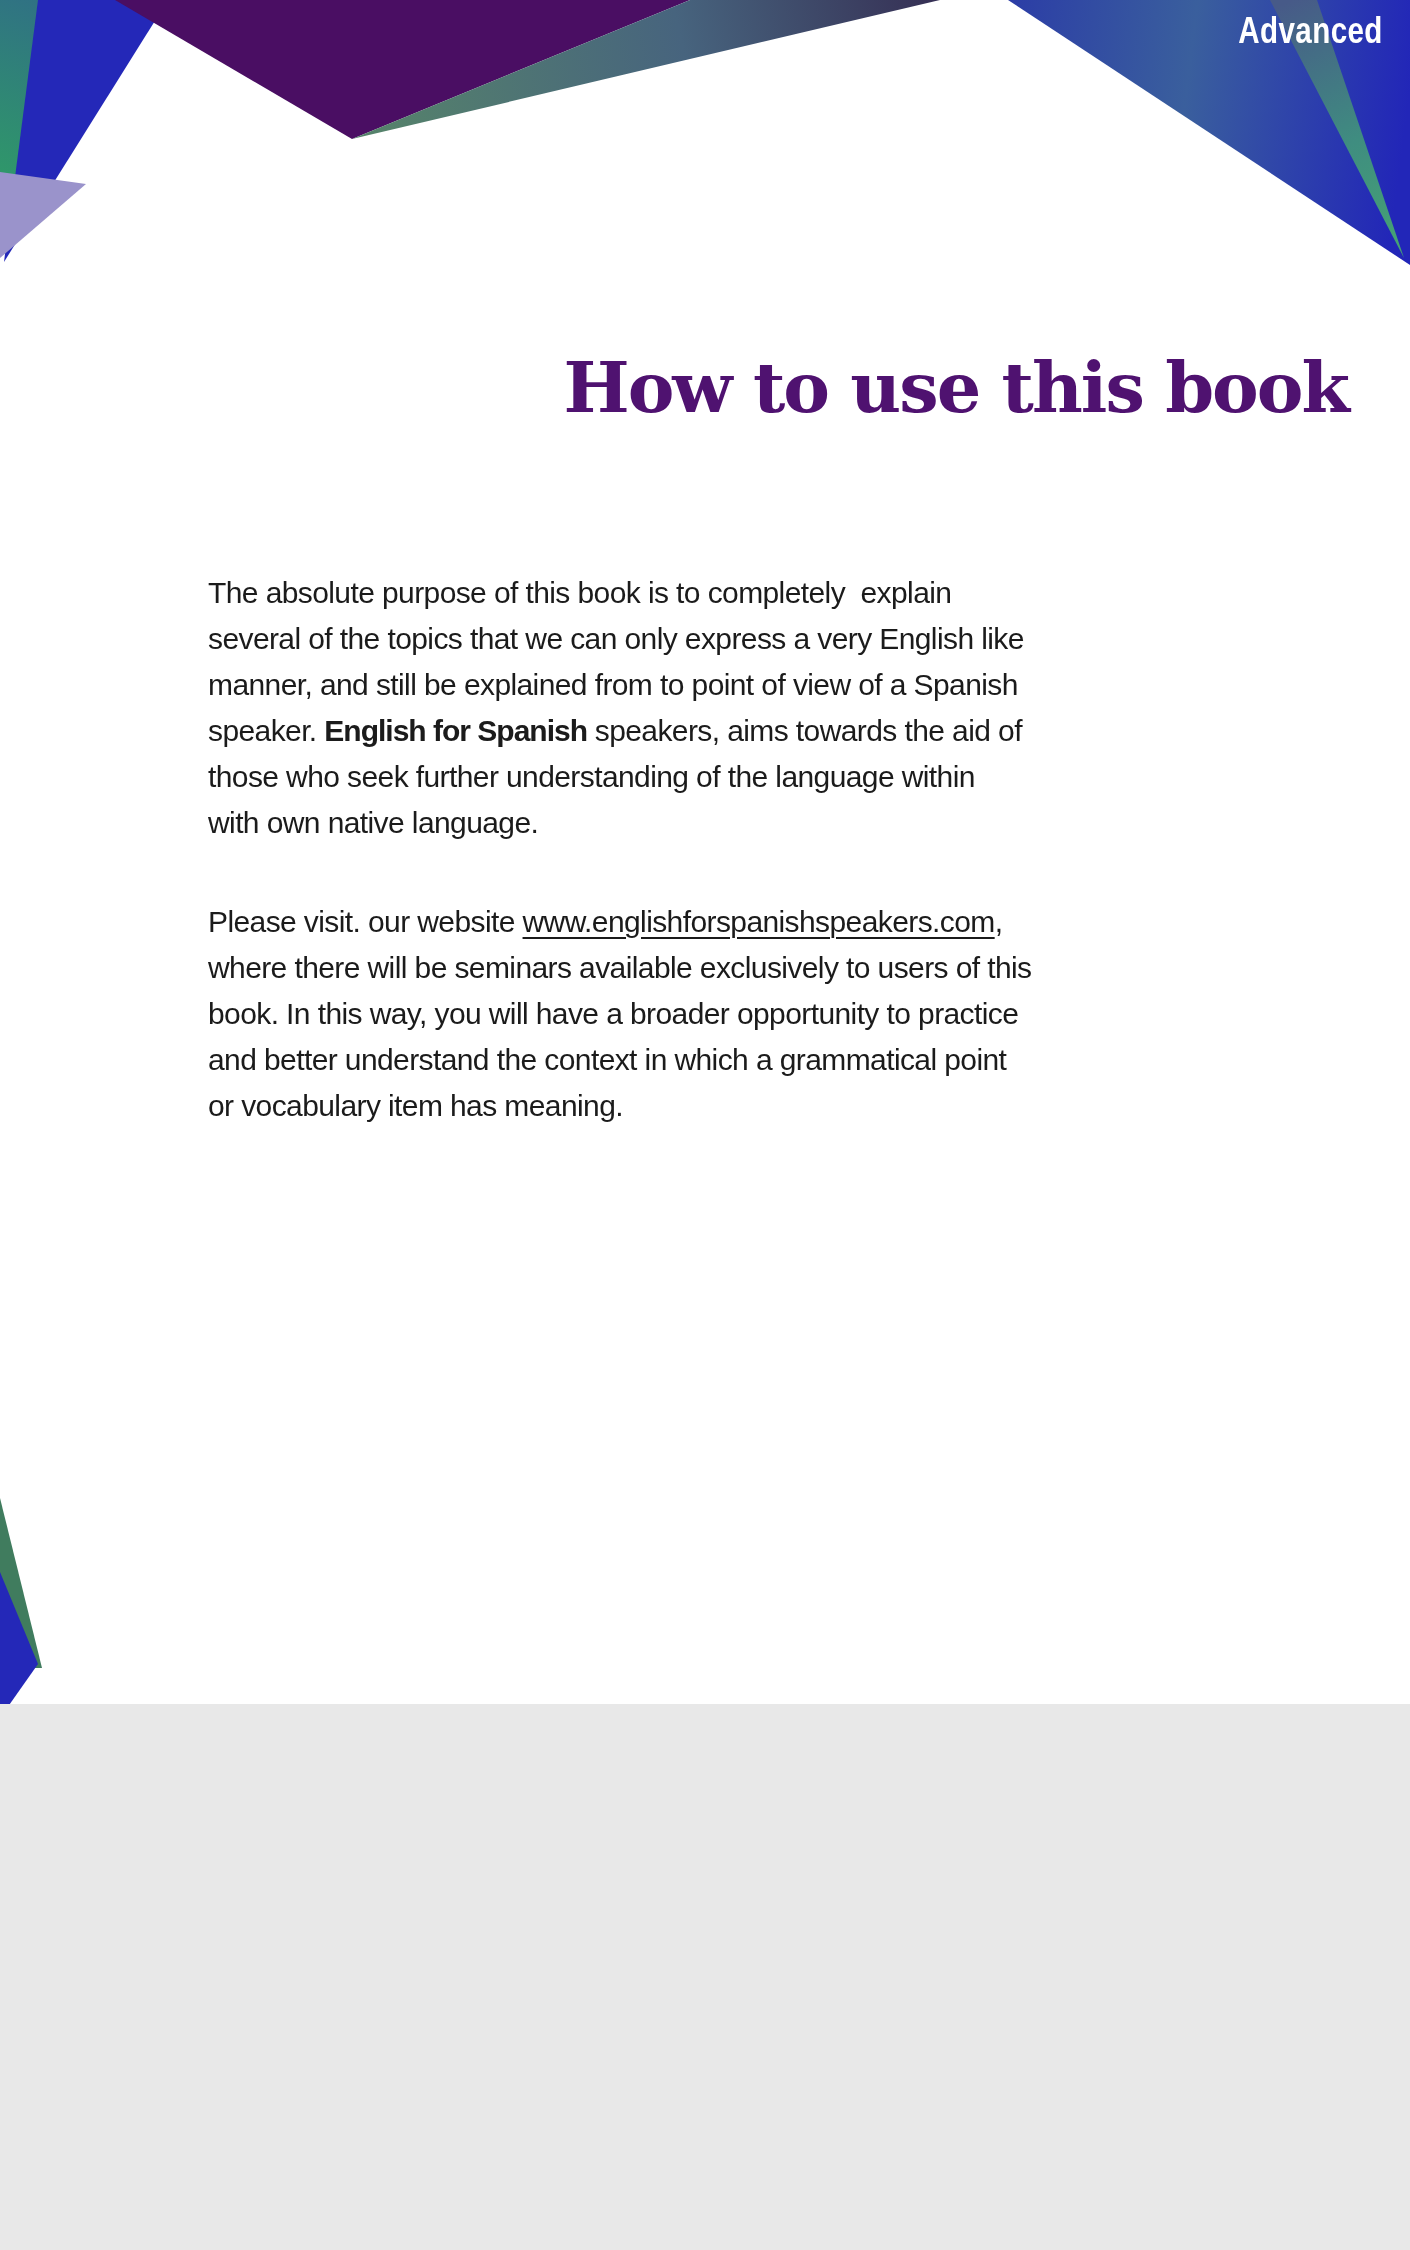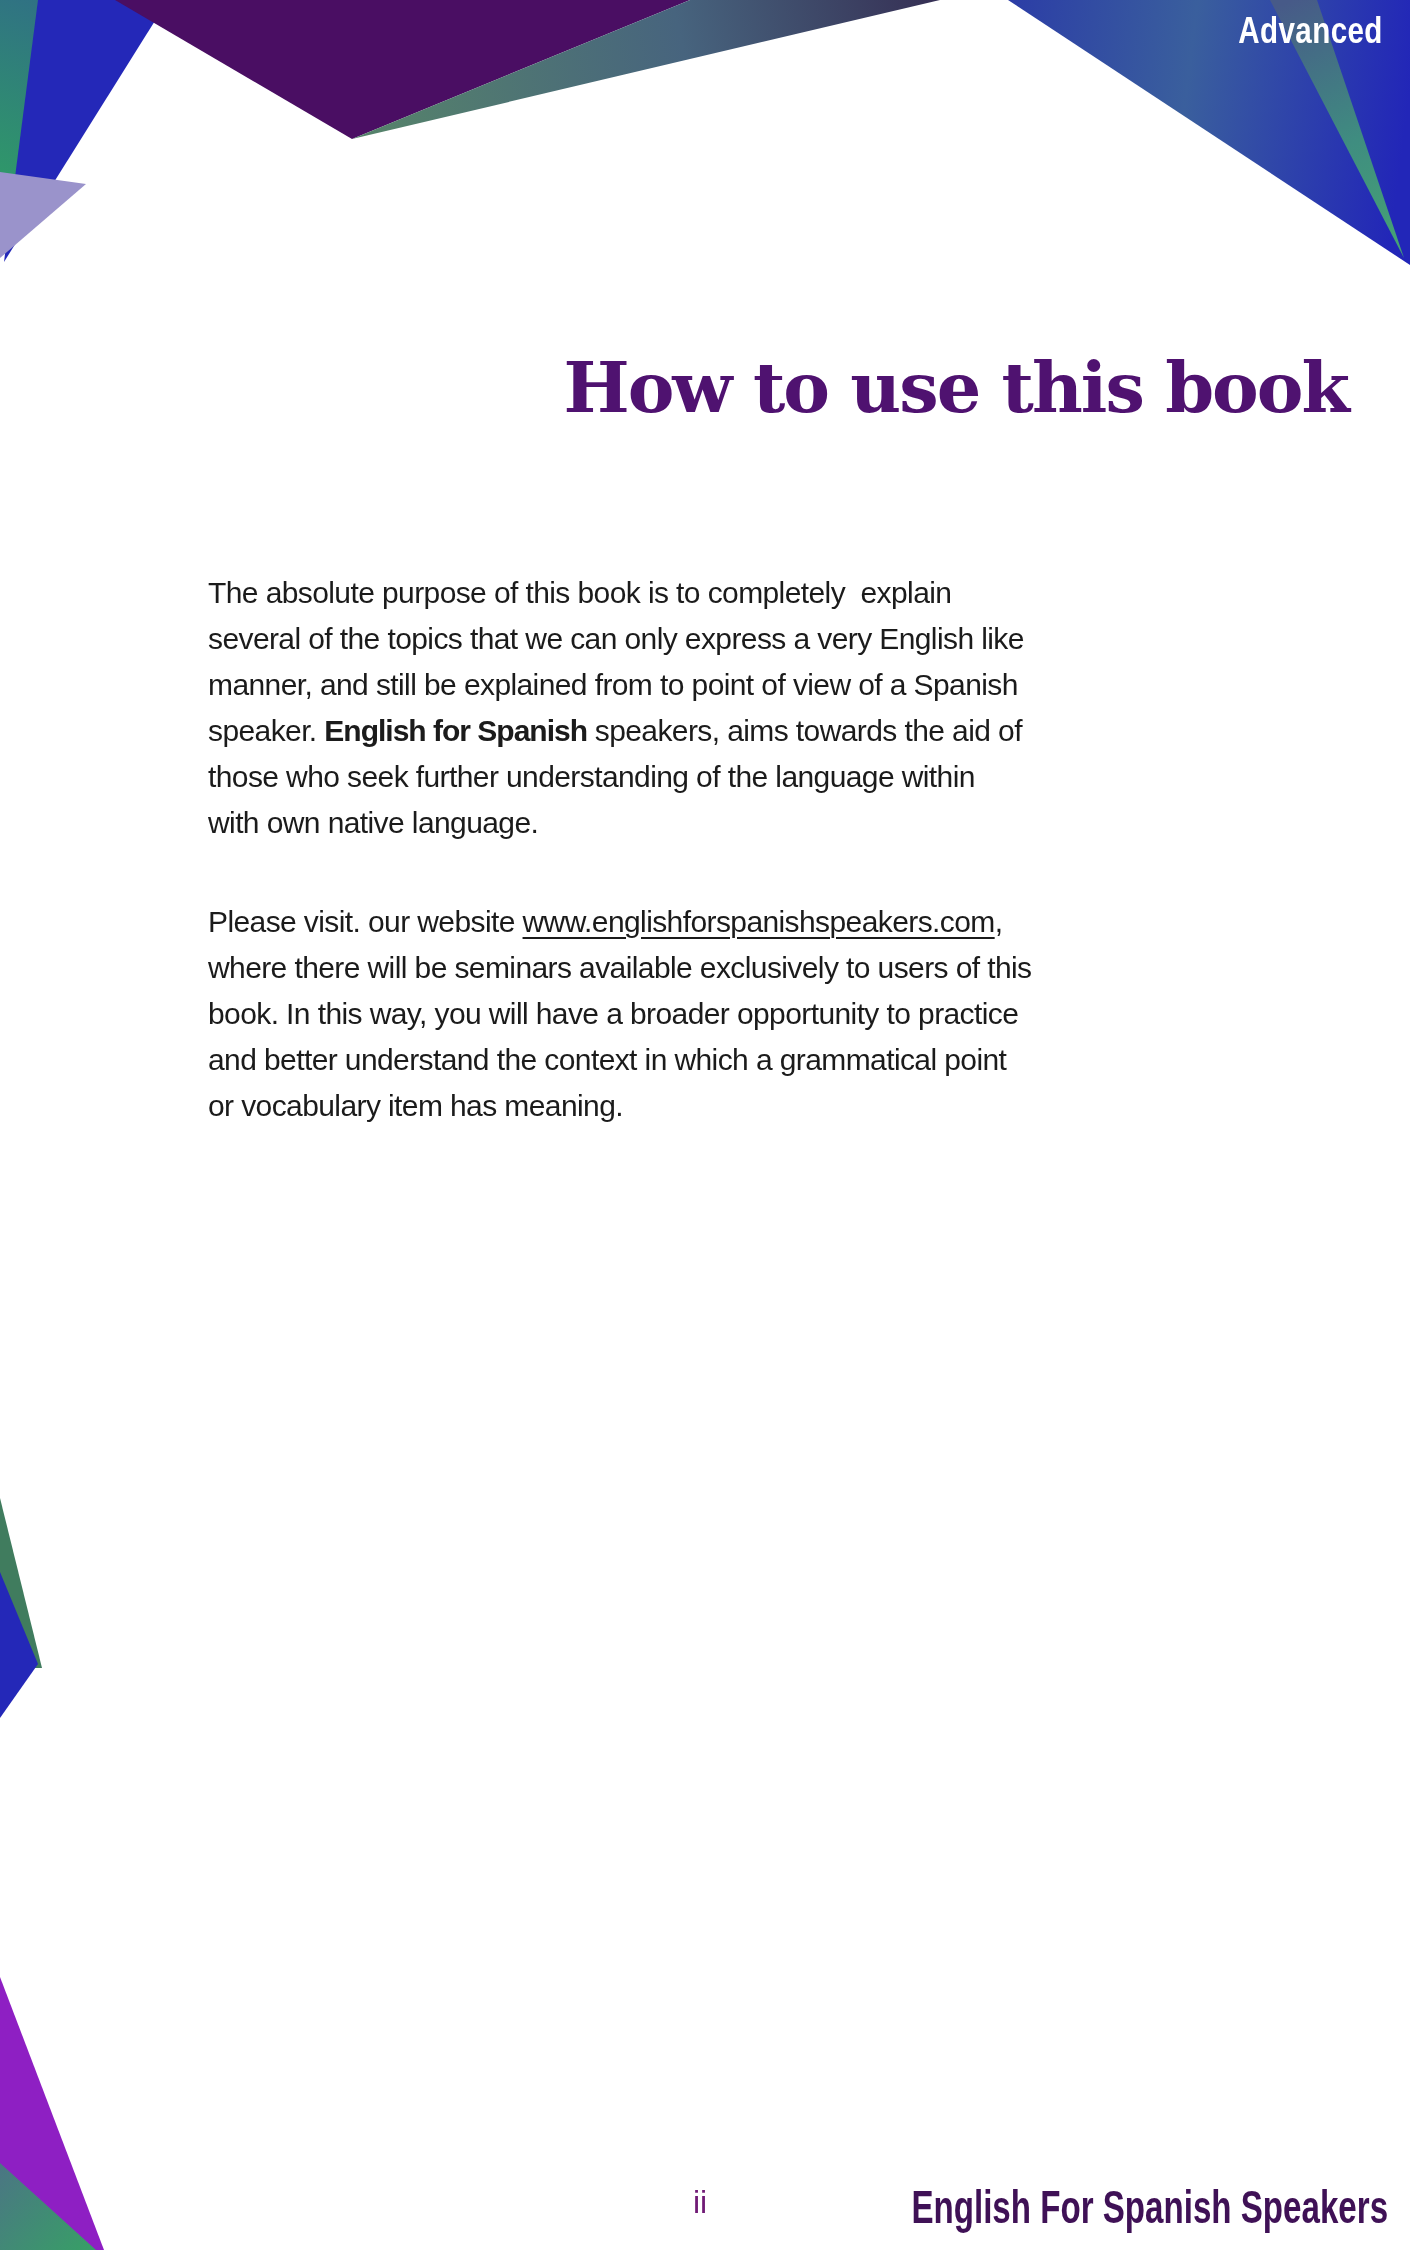--- a/index.html
+++ b/index.html
@@ -1,18 +1,18 @@
 <!DOCTYPE html>
 <html style="--header-purple: #4a0e63; --royal-blue: #2428b8; --bottom-violet: #8e1fc3; --title-purple: #4f1270; --brand-purple: #3f1156; --body-text: #1b1b1b; --advanced-text: #ffffff;"><head>
 <meta charset="utf-8">
 <style>
   html,body{margin:0;padding:0;background:#e8e8e8;}
   .page{
     position:relative;
-    width:1410px;height:2250px;
+    width:1410px;height:1704px;
     background:#ffffff;
     overflow:hidden;
     font-family:"Liberation Sans", sans-serif;
   }
   .decor{position:absolute;inset:0;width:1410px;height:2250px;pointer-events:none;}
   .advanced{
     position:absolute;top:10px;right:27px;
     font-size:37px;font-weight:bold;color:#ffffff;
     transform:scaleX(0.80);transform-origin:top right;
     letter-spacing:0.5px;white-space:nowrap;

